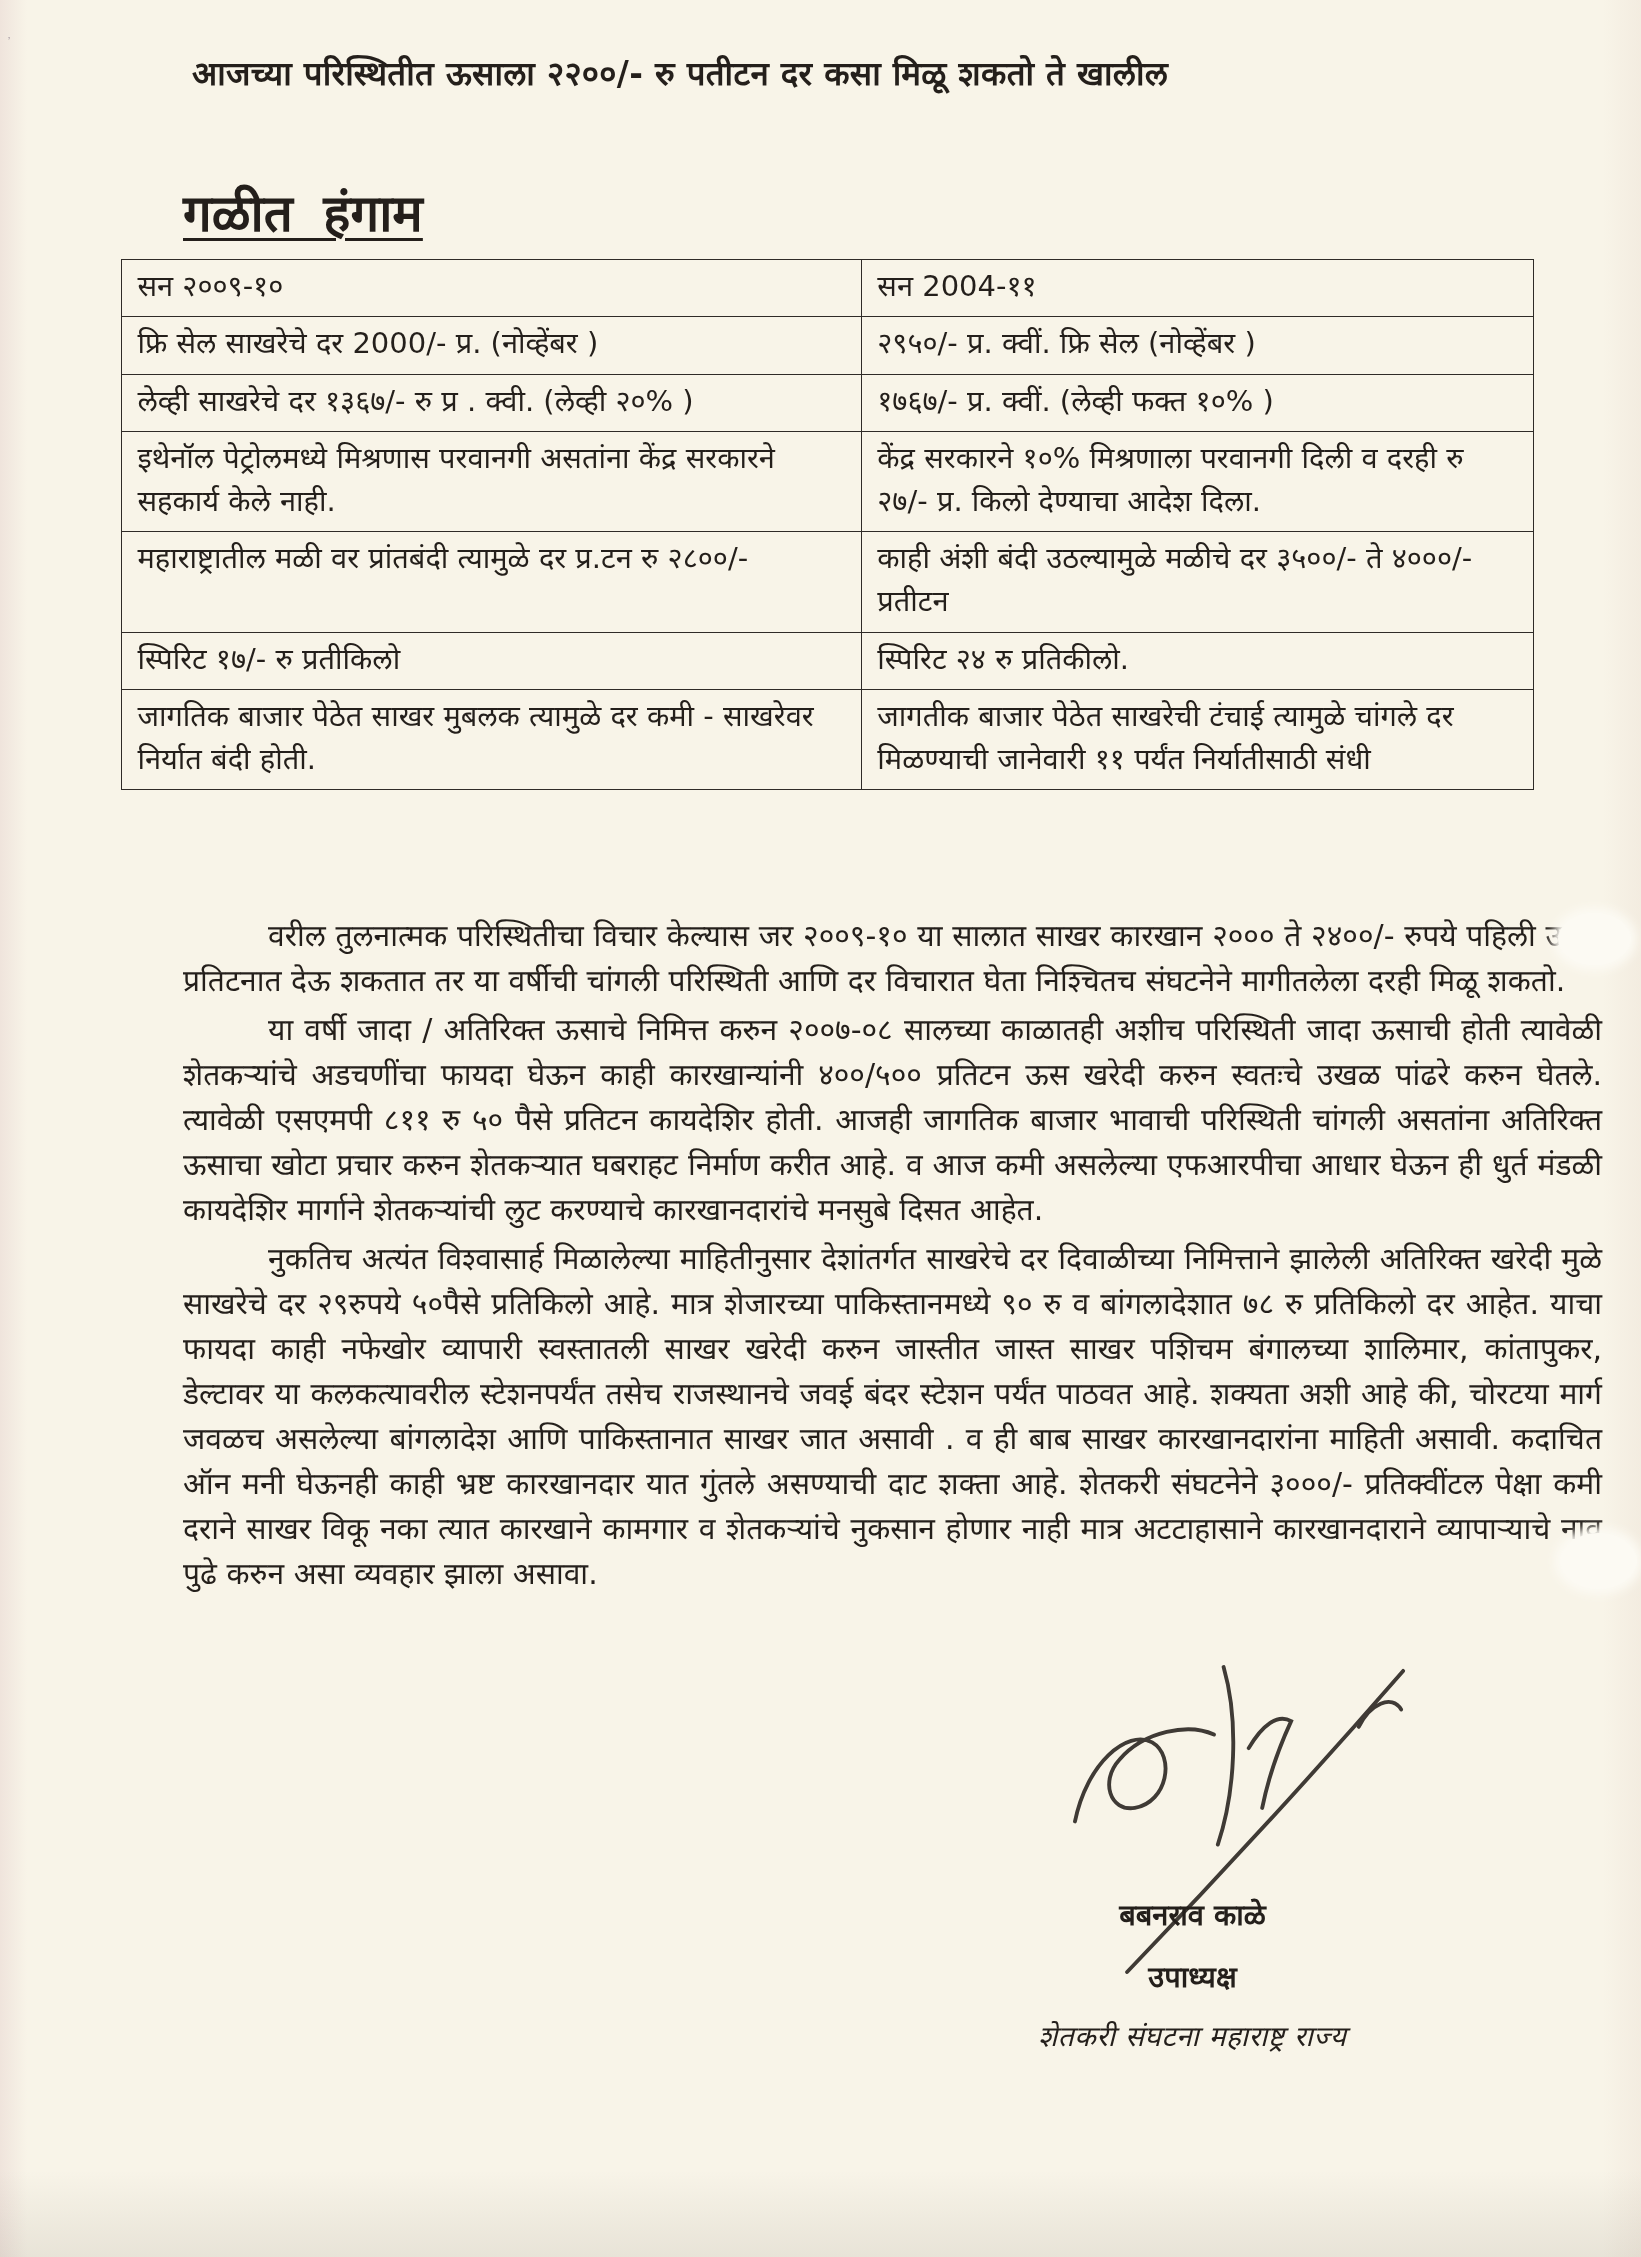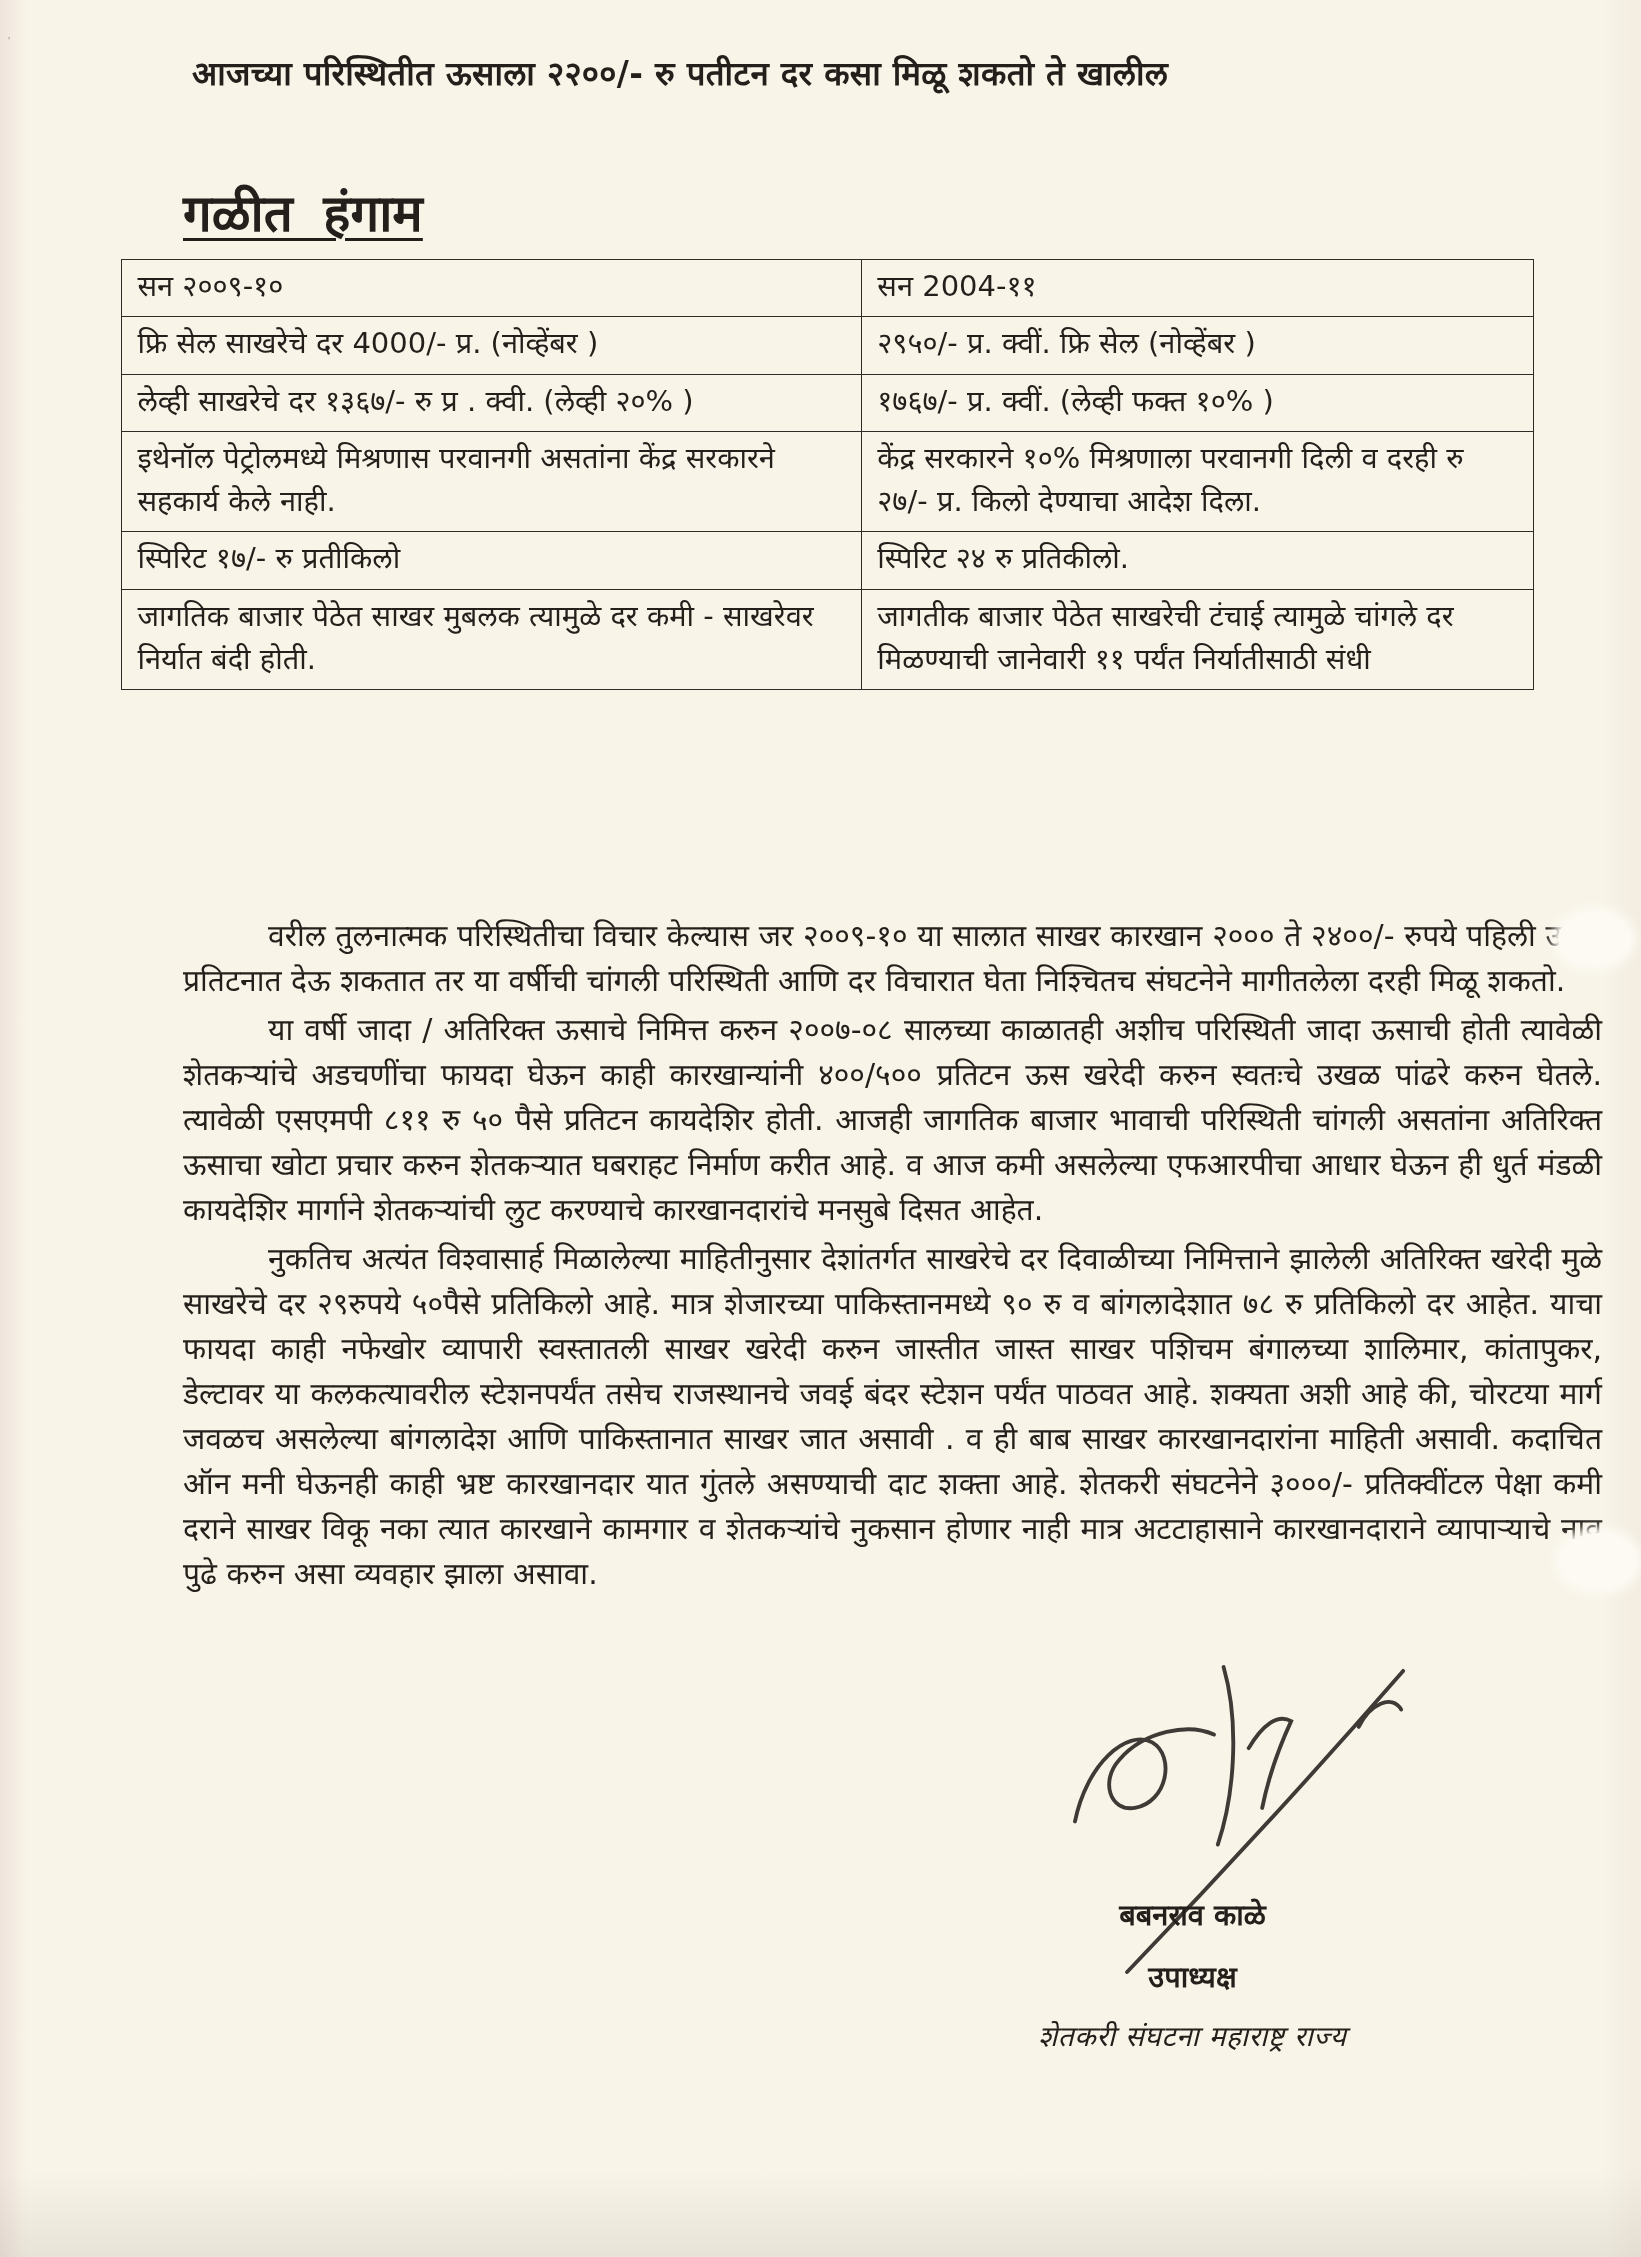--- a/index.html
+++ b/index.html
@@ -83,30 +83,34 @@
   <span>गळीत हंगाम</span>
 </div>
 
 <table class="cmp">
   <tbody>
     <tr>
       <td class="c-left">सन २००९-१०</td>
       <td class="c-right">सन 2004-११</td>
     </tr>
     <tr>
-      <td class="c-left">फ्रि सेल साखरेचे दर 4000/- प्र. (नोव्हेंबर )</td>
+      <td class="c-left">फ्रि सेल साखरेचे दर 2000/- प्र. (नोव्हेंबर )</td>
       <td class="c-right">२९५०/- प्र. क्वीं. फ्रि सेल (नोव्हेंबर )</td>
     </tr>
     <tr>
       <td class="c-left">लेव्ही साखरेचे  दर  १३६७/- रु प्र . क्वी. (लेव्ही २०% )</td>
       <td class="c-right">१७६७/- प्र. क्वीं. (लेव्ही फक्त १०% )</td>
     </tr>
     <tr>
       <td class="c-left">इथेनॉल  पेट्रोलमध्ये मिश्रणास  परवानगी असतांना केंद्र सरकारने सहकार्य केले नाही.</td>
       <td class="c-right">केंद्र सरकारने १०% मिश्रणाला परवानगी दिली व दरही रु २७/- प्र. किलो देण्याचा आदेश दिला.</td>
+    </tr>
+    <tr>
+      <td class="c-left">महाराष्ट्रातील मळी वर प्रांतबंदी त्यामुळे दर प्र.टन रु २८००/-</td>
+      <td class="c-right">काही अंशी बंदी उठल्यामुळे मळीचे दर ३५००/- ते ४०००/-  प्रतीटन</td>
     </tr>
     <tr>
       <td class="c-left">स्पिरिट १७/- रु प्रतीकिलो</td>
       <td class="c-right">स्पिरिट २४ रु प्रतिकीलो.</td>
     </tr>
     <tr>
       <td class="c-left">जागतिक बाजार पेठेत साखर मुबलक त्यामुळे दर कमी - साखरेवर निर्यात बंदी होती.</td>
       <td class="c-right">जागतीक बाजार पेठेत साखरेची टंचाई त्यामुळे चांगले दर मिळण्याची जानेवारी ११ पर्यंत निर्यातीसाठी संधी</td>
     </tr>
   </tbody>

